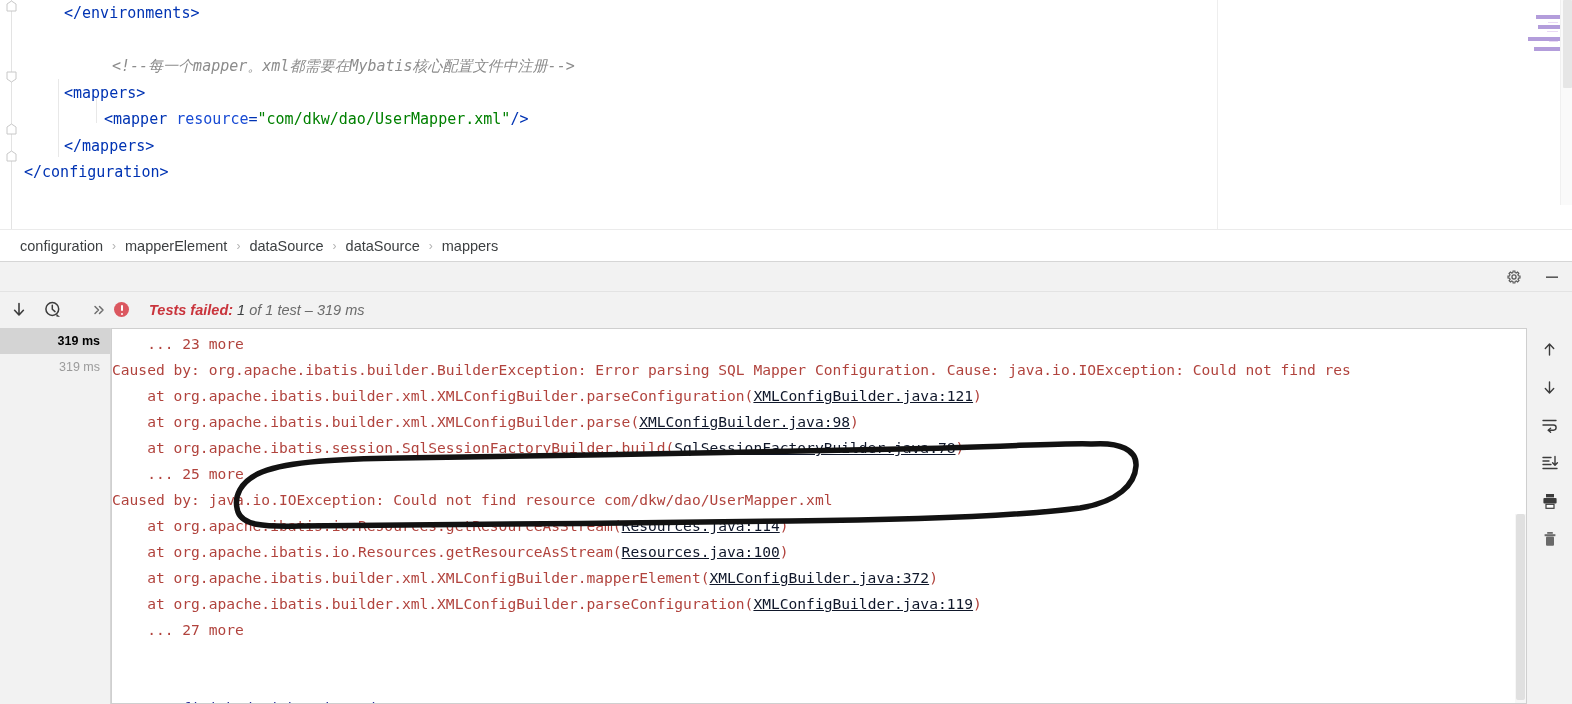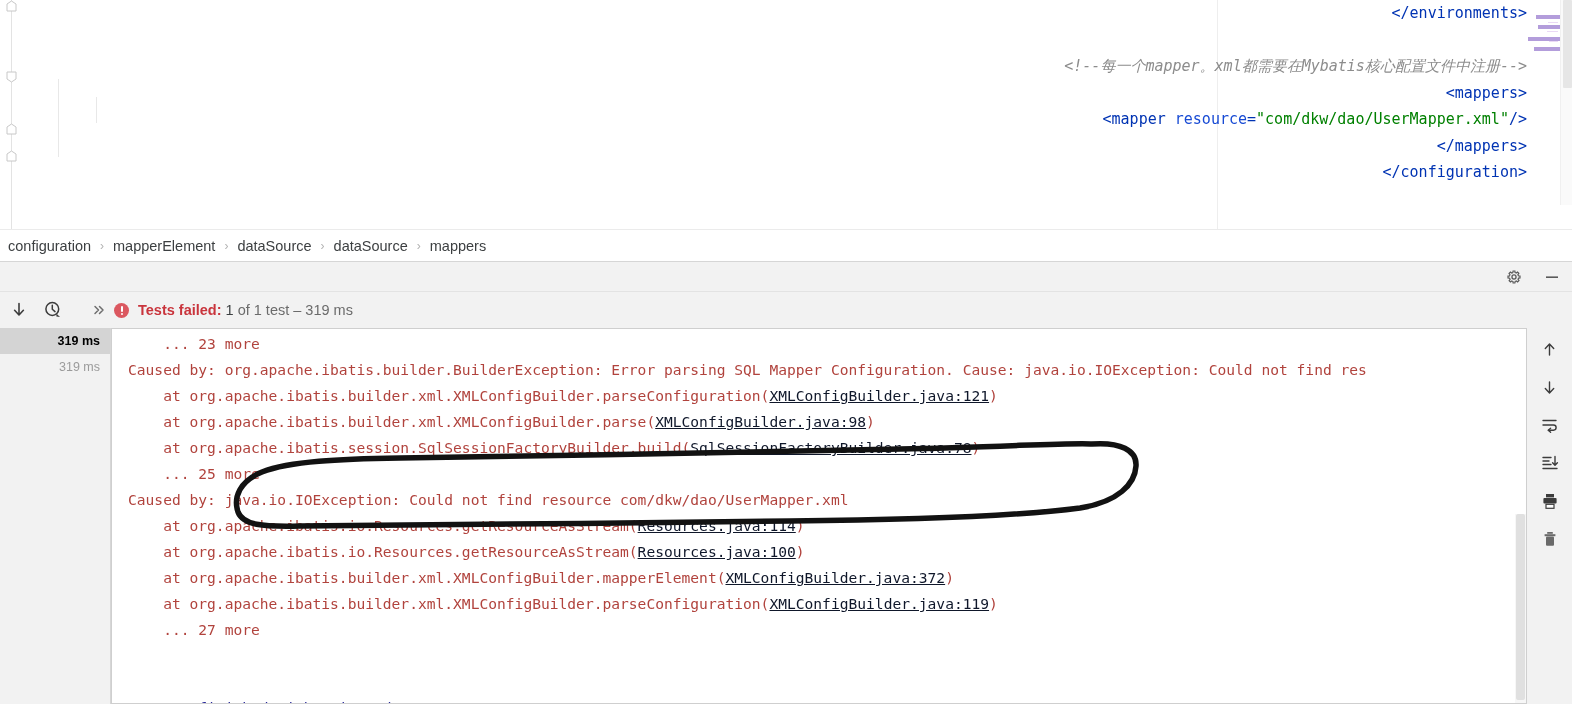--- a/index.html
+++ b/index.html
@@ -8,21 +8,20 @@
     background: #ffffff;
     font-family: "Liberation Sans", sans-serif;
     overflow: hidden;
   }
   #app { position: relative; width: 1572px; height: 704px; }
 
   
   .editor {
     position: absolute; left: 0; top: 0; width: 1572px; height: 229px;
     background: #ffffff;
-    text-align: right;
   }
   .editor-gutter {
     position: absolute; left: 0; top: 0; width: 24px; height: 229px;
     background: #ffffff;
   }
   .fold-line {
     position: absolute; left: 11px; top: 0; width: 1px; height: 229px;
     background: #e3e3e3;
   }
   .fold-marker {
@@ -66,21 +65,21 @@
   .minimap-dash {
     position: absolute; width: 7px; height: 1px; background: #ead9f5;
   }
 
   
   .breadcrumb-bar {
     position: absolute; left: 0; top: 229px; width: 1572px; height: 32px;
     background: #ffffff;
     border-top: 1px solid #ebebeb;
     display: flex; align-items: center;
-    padding-left: 8px;
+    padding-left: 20px;
   }
   .crumb {
     font-size: 14.5px; color: #3c3f41;
     font-family: "Liberation Sans", sans-serif;
     white-space: nowrap;
   }
   .crumb-sep {
     font-size: 12px; color: #b3b3b3; margin: 0 9px;
   }
 
@@ -112,21 +111,21 @@
     width: 30px; height: 30px; margin-left: 4px;
     display: flex; align-items: center; justify-content: center;
     cursor: pointer;
   }
   .rt-chev {
     margin-left: 20px; width: 22px; height: 22px;
     display: flex; align-items: center; justify-content: center;
     color: #6e6e6e; font-size: 14px; cursor: pointer;
   }
   .status-wrap {
-    display: flex; align-items: center; gap: 9px; margin-left: 4px;
+    display: flex; gap: 20px; margin-left: 4px; font-style: italic;
   }
   .err-badge {
     width: 15px; height: 15px; border-radius: 50%;
     background: #db5860; position: relative; flex: none;
   }
   .err-badge::before {
     content: ""; position: absolute; left: 6.5px; top: 3px;
     width: 2px; height: 6px; background: #fff; border-radius: 1px;
   }
   .err-badge::after {
@@ -162,21 +161,21 @@
     border: 1px solid #cfcfcf;
     overflow: hidden;
   }
   .console-inner {
     position: absolute; left: 0; top: 2px; width: 100%;
     font-family: "DejaVu Sans Mono", monospace;
     font-size: 14.6px;
     line-height: 26px;
     white-space: pre;
   }
-  .cline { height: 26px; padding-left: 16px; color: #b1433d; }
+  .cline { height: 26px; color: #b1433d; }
   .cline.neutral { color: #2a2a9c; }
   .lnk { color: #0f172a; text-decoration: underline; }
 
   .console-scrollbar {
     position: absolute; right: 0; top: 185px; width: 11px; height: 189px;
     background: #f7f7f7;
   }
   .console-scrollbar .thumb {
     position: absolute; left: 1px; top: 0; width: 9px; height: 186px;
     background: #e0e0e0; border-radius: 2px;

